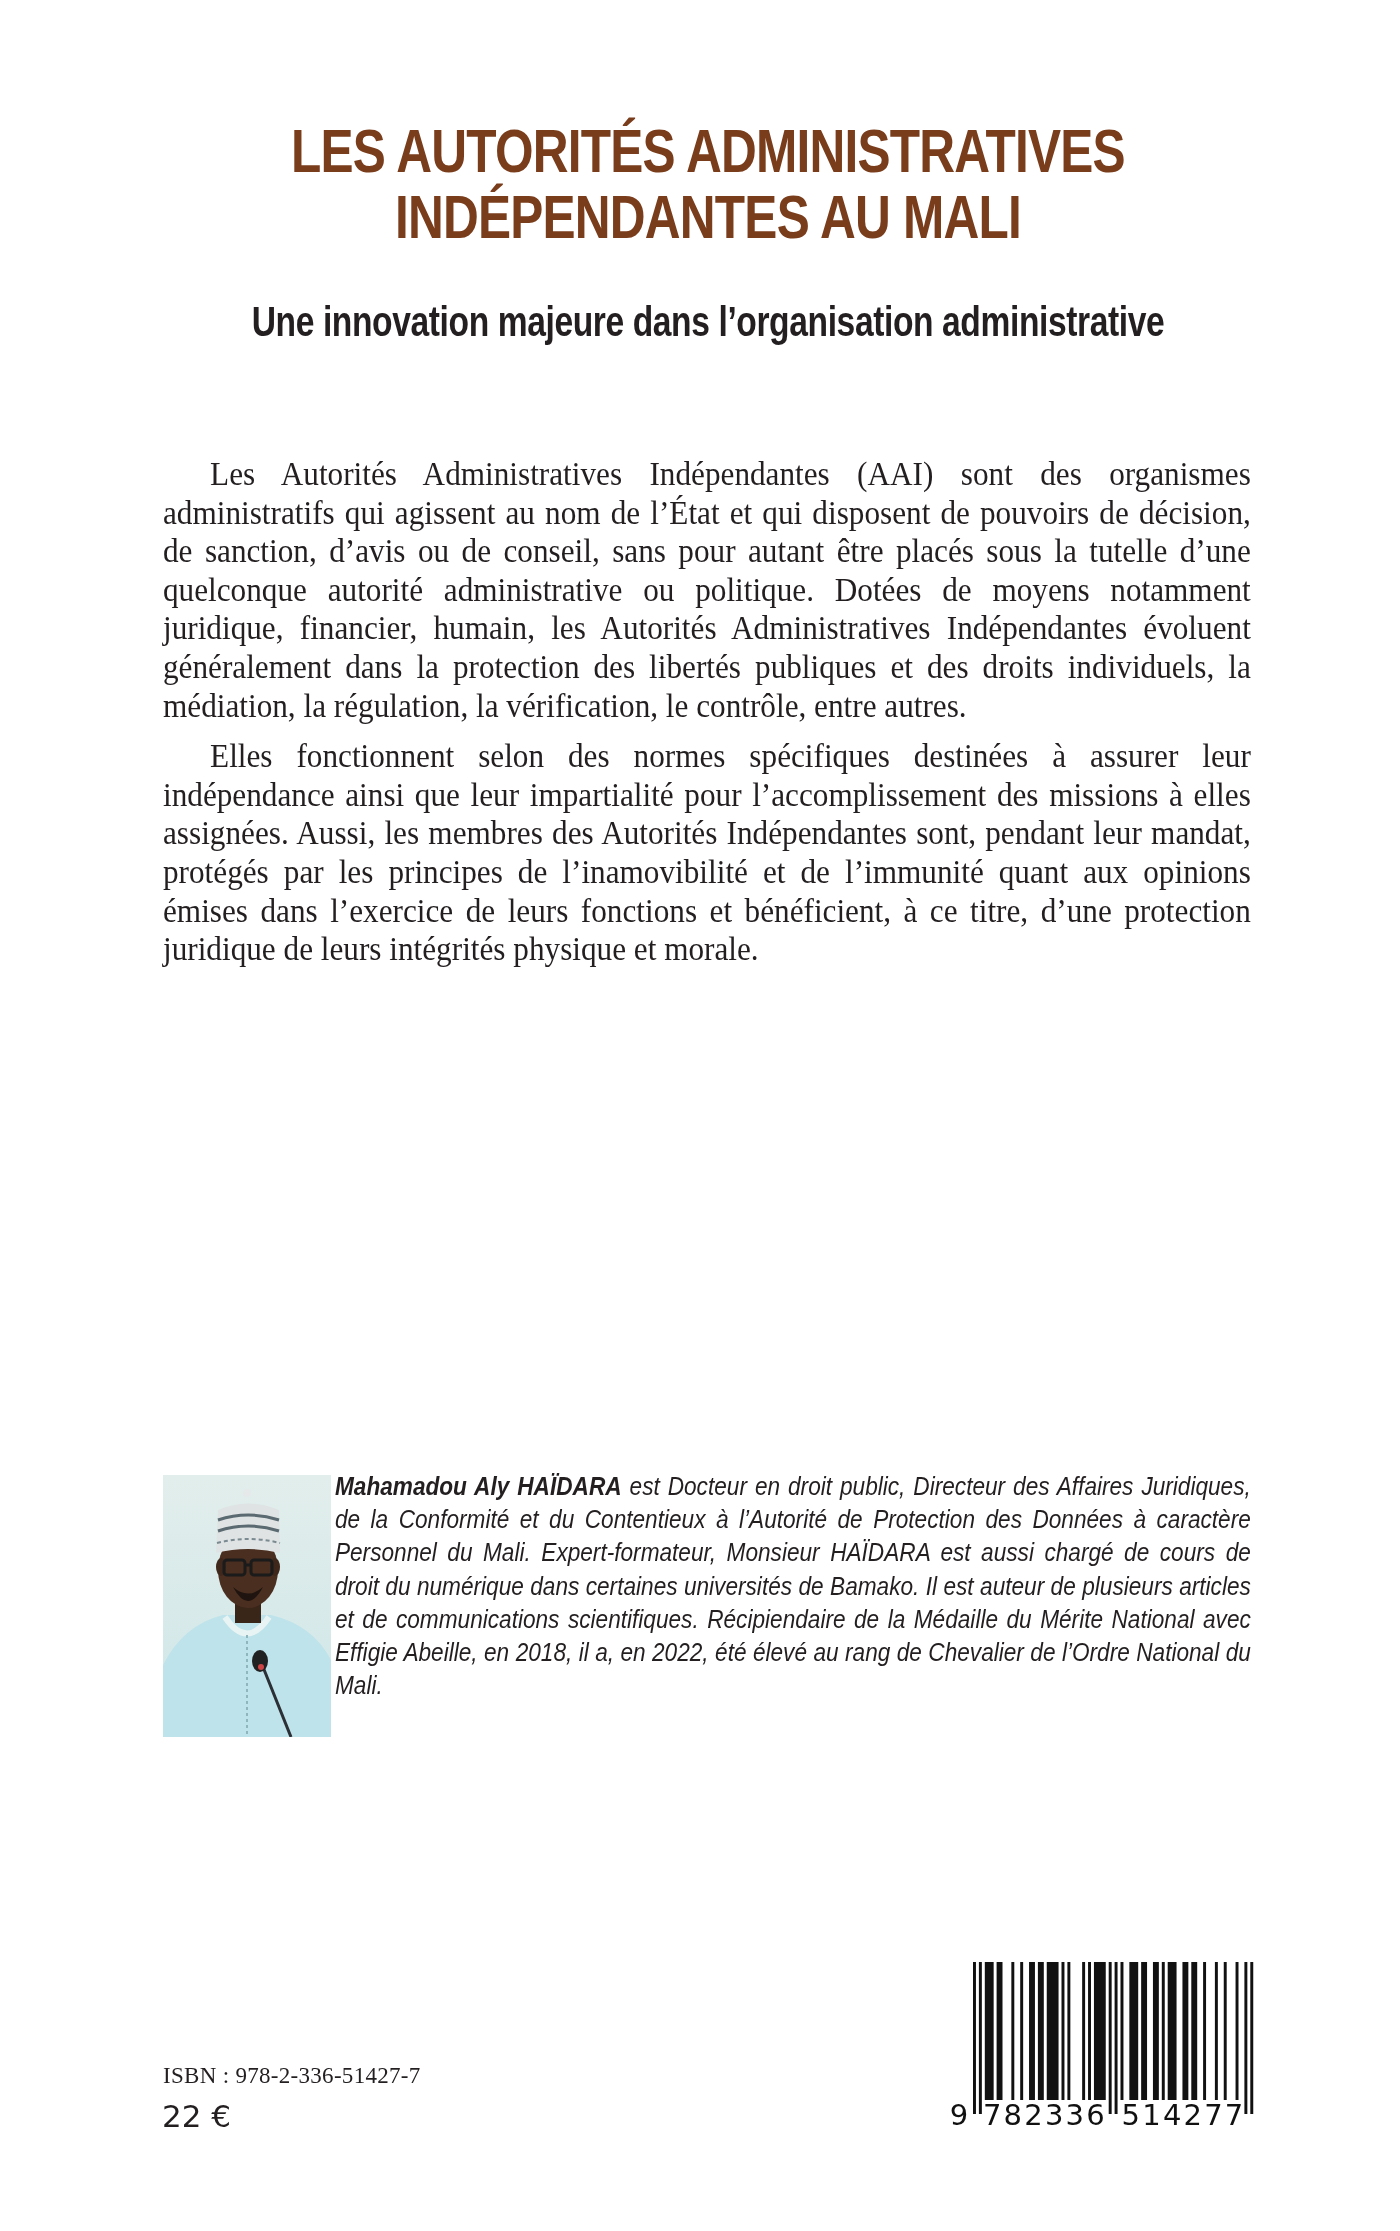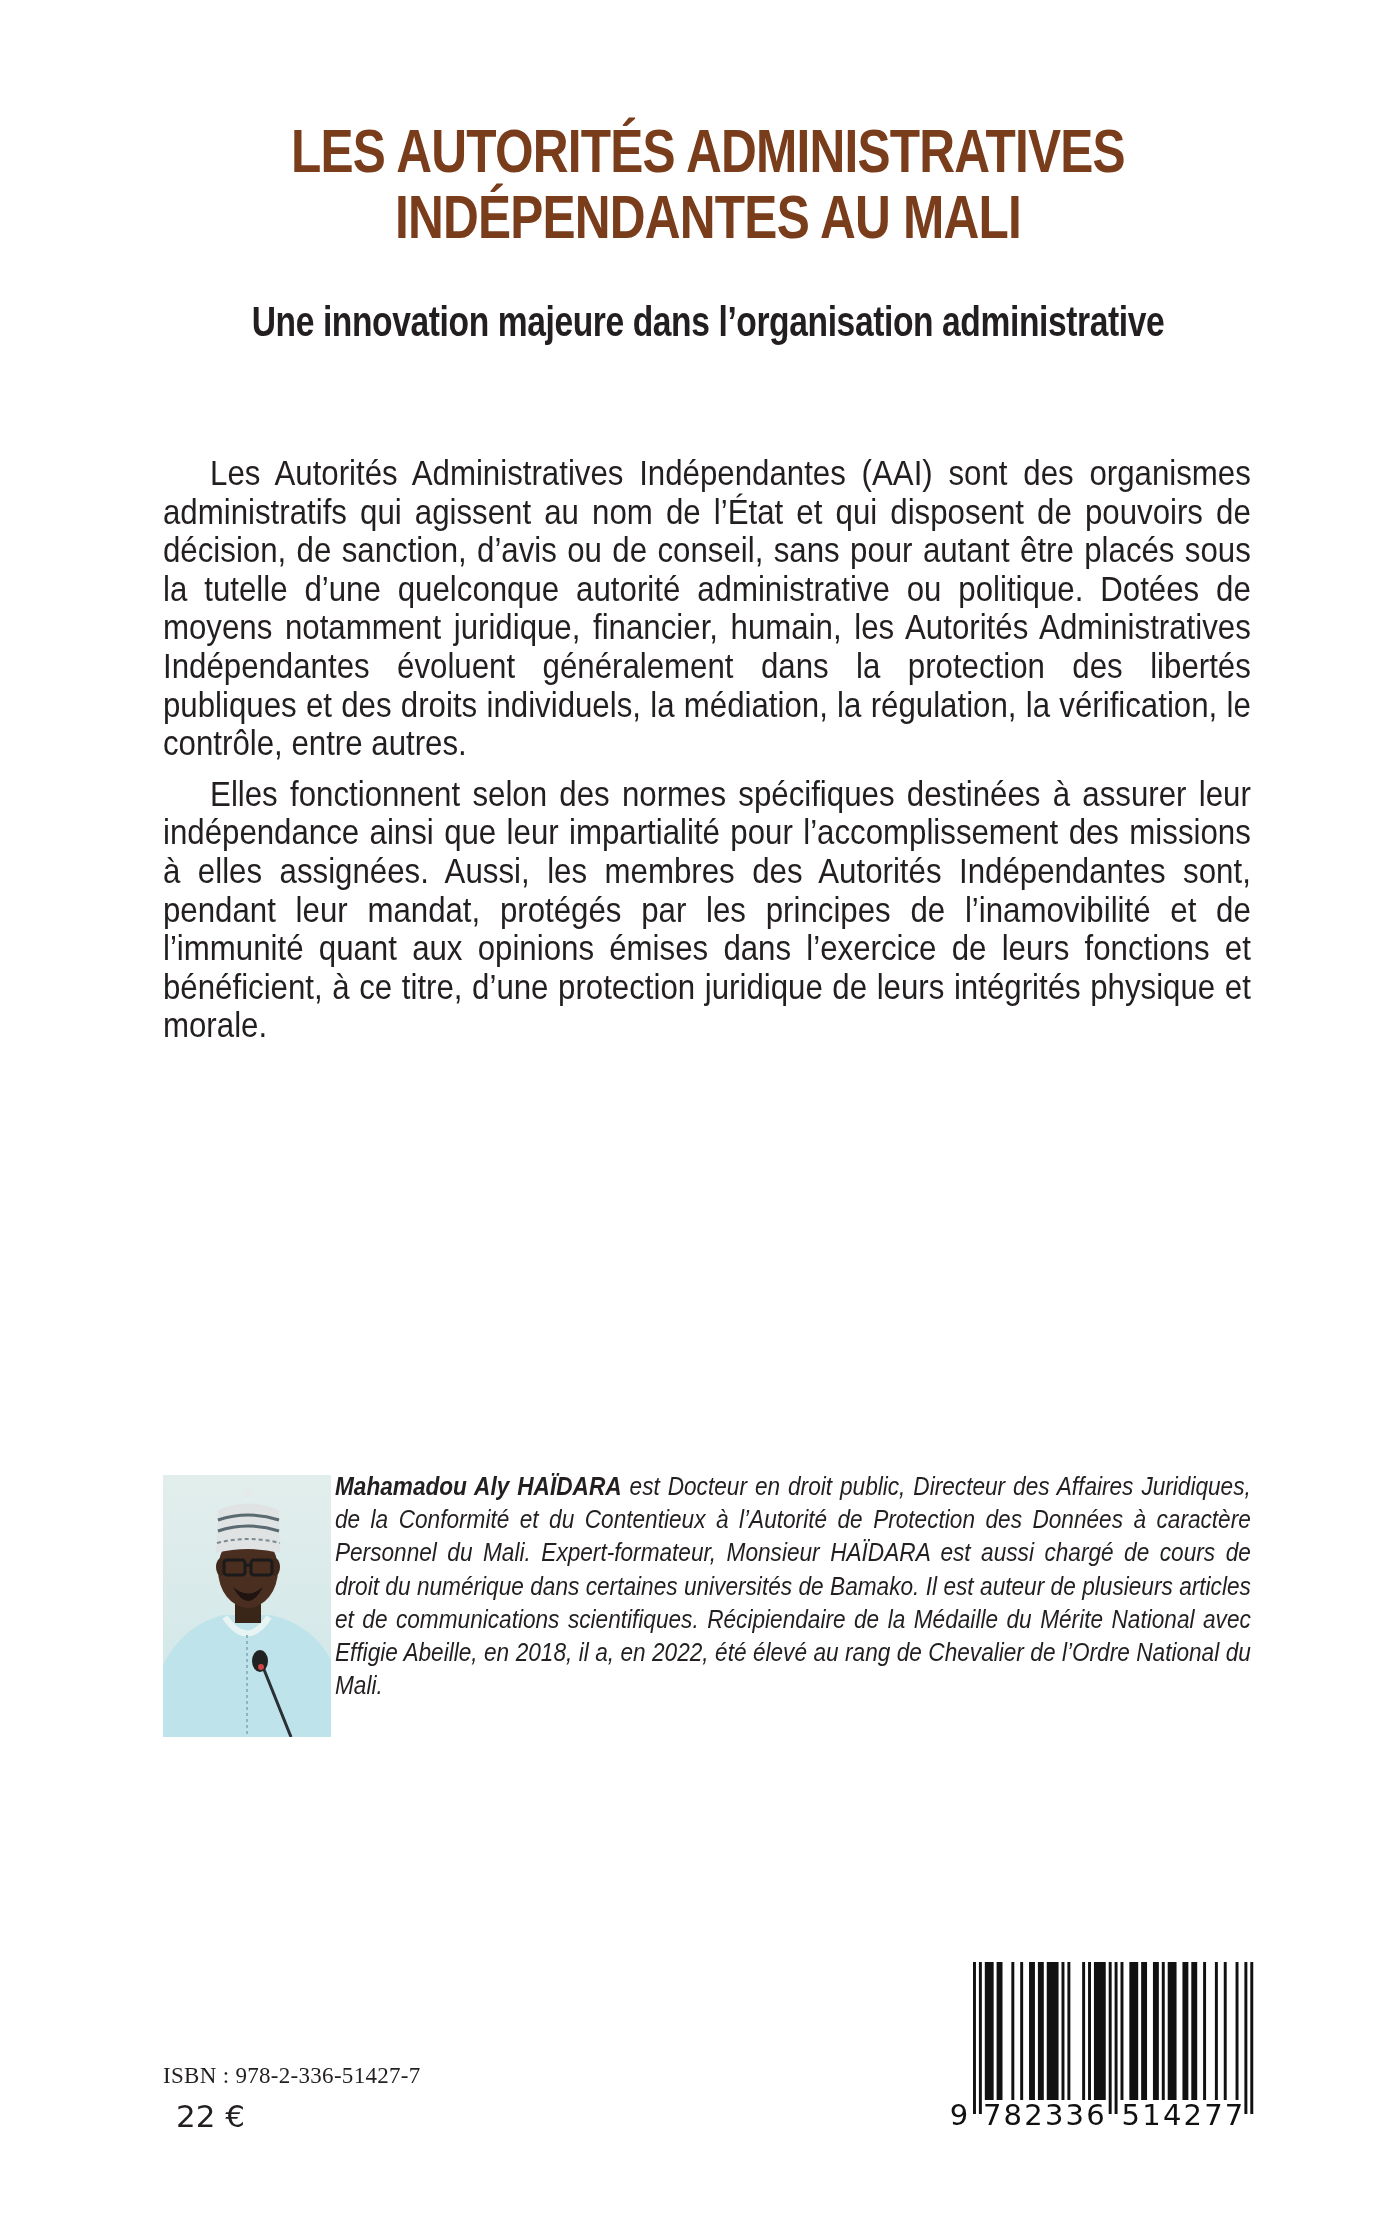--- a/index.html
+++ b/index.html
@@ -21,21 +21,21 @@
     .subtitle {
       position: absolute; left: 0; width: 1400px; top: 296px; text-align: center;
       font-family: "Liberation Sans", sans-serif; font-weight: bold;
       font-size: 42px; line-height: 52px; color: #231f20; white-space: nowrap;
       transform: scaleX(0.80); transform-origin: 700px 0; margin: 0; letter-spacing: -0.5px;
     }
 
     
     .body-text {
       position: absolute; left: 155px; top: 454px; width: 1088px;
-      font-family: Liberation Sans, sans-serif; font-size: 34.5px; line-height: 38.6px;
+      font-family: Liberation Serif, serif; font-size: 34.5px; line-height: 38.6px;
       color: #231f20;
     }
     .body-text p {
       margin: 0 0 12px 0; text-align: justify; text-indent: 52px;
       transform: scaleX(0.905); transform-origin: 0 0; width: 1202px;
     }
 
     
     .author-photo {
       position: absolute; left: 155px; top: 1475px; width: 168px; height: 262px;
@@ -50,21 +50,21 @@
     .bio p { margin: 0; text-align: justify; transform: scaleX(0.905); transform-origin: 0 0; width: 1202px; }
     .author-name { font-weight: bold; }
 
     
     .isbn {
       position: absolute; left: 155px; top: 2062px;
       font-family: Liberation Serif, serif; font-size: 23px; line-height: 28px; color: #231f20;
       letter-spacing: 0.3px;
     }
     .price {
-      position: absolute; left: 168px; top: 2098px;
+      position: absolute; left: 154px; top: 2098px;
       font-family: "DejaVu Sans", sans-serif; font-size: 31px; line-height: 36px; color: #231f20;
     }
     .barcode {
       position: absolute; left: 935px; top: 1955px; width: 320px; height: 180px;
     }
     .barcode svg { display: block; }
   </style>
 </head>
 <body>
 

